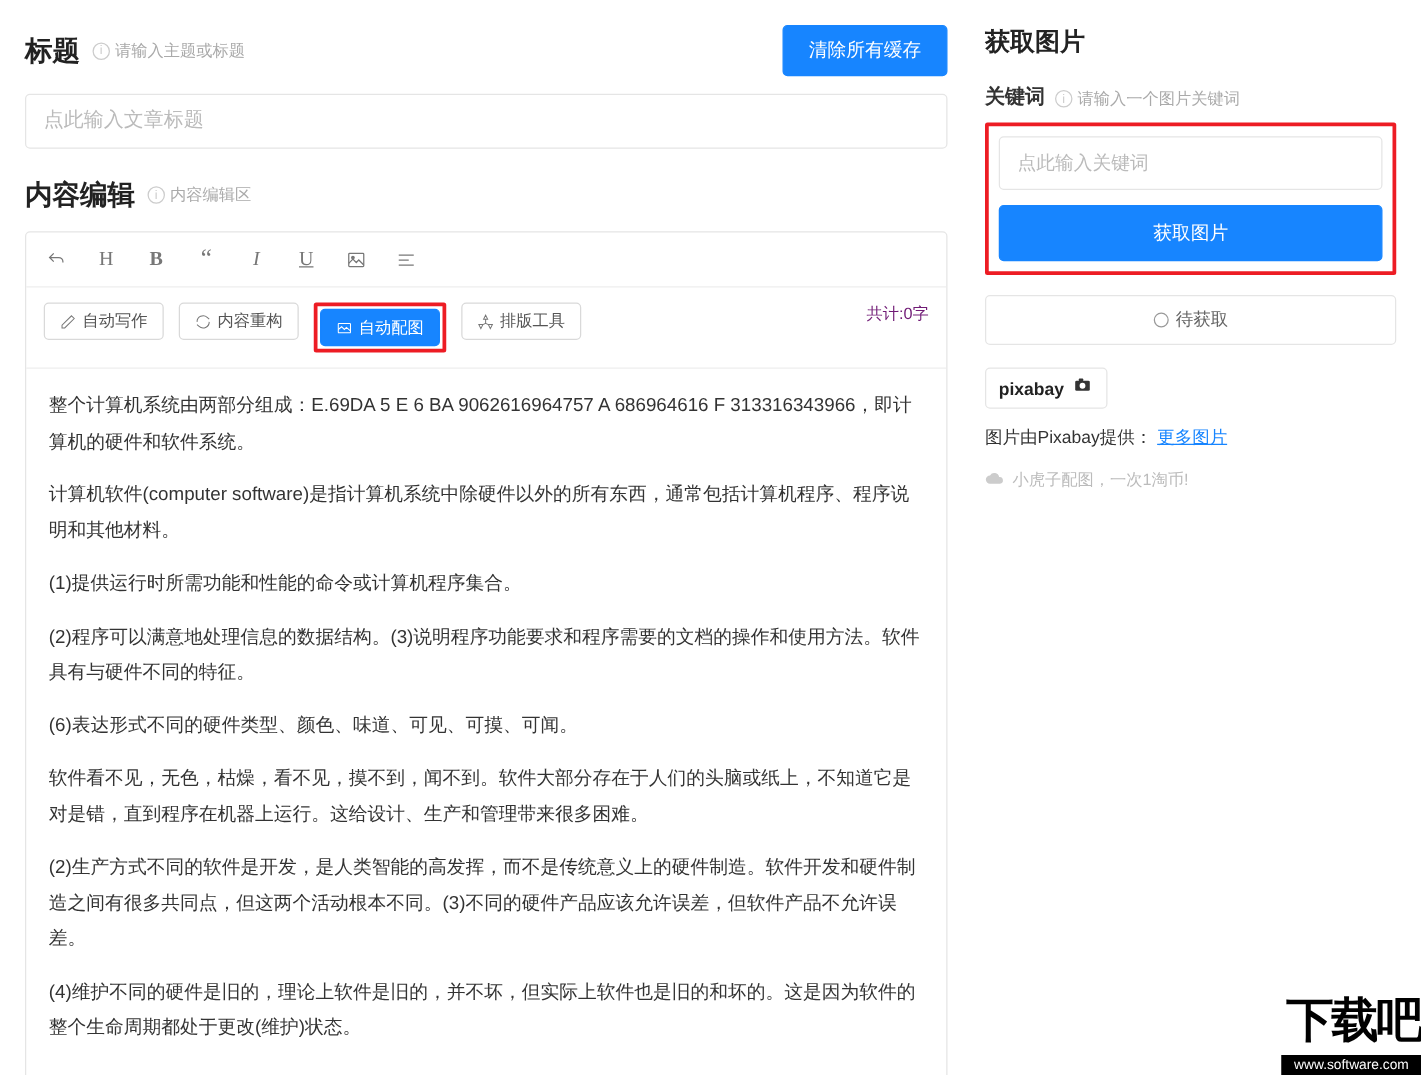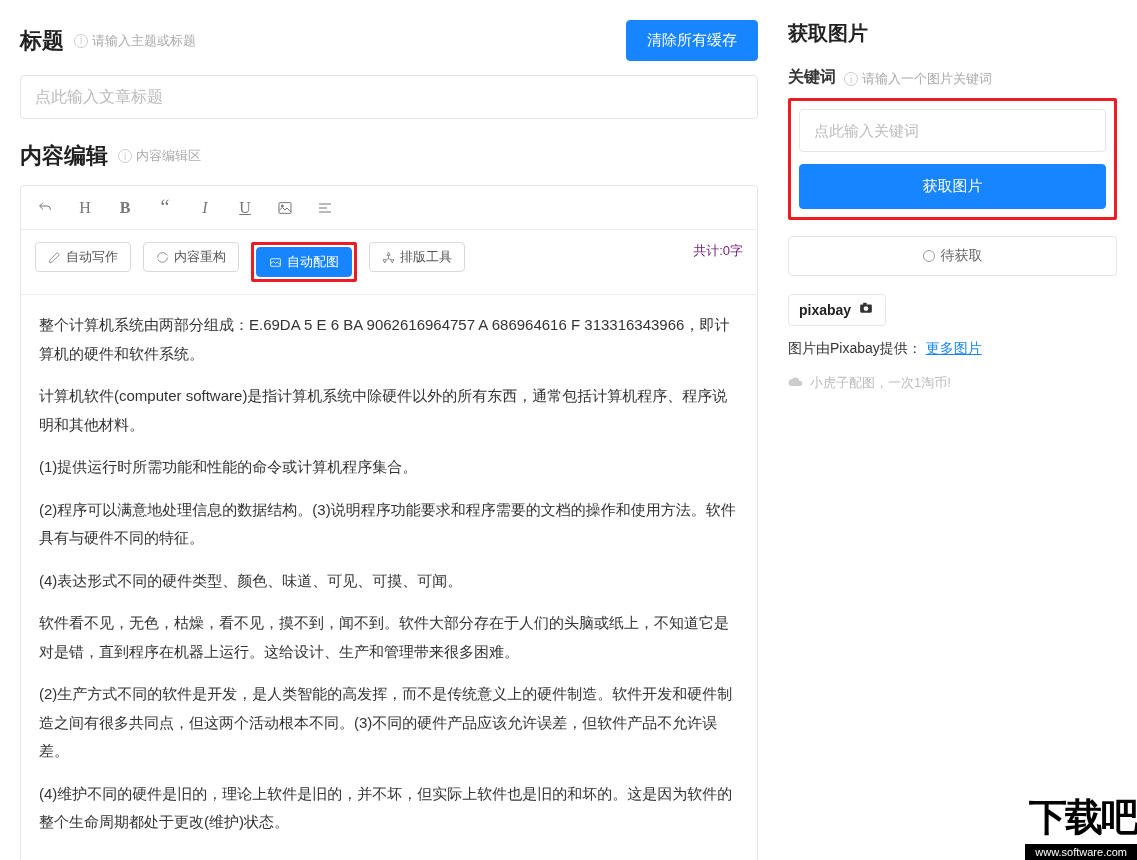--- a/index.html
+++ b/index.html
@@ -191,21 +191,21 @@
           <span>排版工具</span>
         </button>
         <span class="count-text">共计:0字</span>
       </div>
 
       <div class="editor-content">
         <p>整个计算机系统由两部分组成：E.69DA 5 E 6 BA 9062616964757 A 686964616 F 313316343966，即计算机的硬件和软件系统。</p>
         <p>计算机软件(computer software)是指计算机系统中除硬件以外的所有东西，通常包括计算机程序、程序说明和其他材料。</p>
         <p>(1)提供运行时所需功能和性能的命令或计算机程序集合。</p>
         <p>(2)程序可以满意地处理信息的数据结构。(3)说明程序功能要求和程序需要的文档的操作和使用方法。软件具有与硬件不同的特征。</p>
-        <p>(4)表达形式不同的硬件类型、颜色、味道、可见、可摸、可闻。</p>
+        <p>(6)表达形式不同的硬件类型、颜色、味道、可见、可摸、可闻。</p>
         <p>软件看不见，无色，枯燥，看不见，摸不到，闻不到。软件大部分存在于人们的头脑或纸上，不知道它是对是错，直到程序在机器上运行。这给设计、生产和管理带来很多困难。</p>
         <p>(2)生产方式不同的软件是开发，是人类智能的高发挥，而不是传统意义上的硬件制造。软件开发和硬件制造之间有很多共同点，但这两个活动根本不同。(3)不同的硬件产品应该允许误差，但软件产品不允许误差。</p>
         <p>(4)维护不同的硬件是旧的，理论上软件是旧的，并不坏，但实际上软件也是旧的和坏的。这是因为软件的整个生命周期都处于更改(维护)状态。</p>
       </div>
     </div>
   </div>
 
   <div class="right-panel">
     <div class="right-title">获取图片</div>
 

